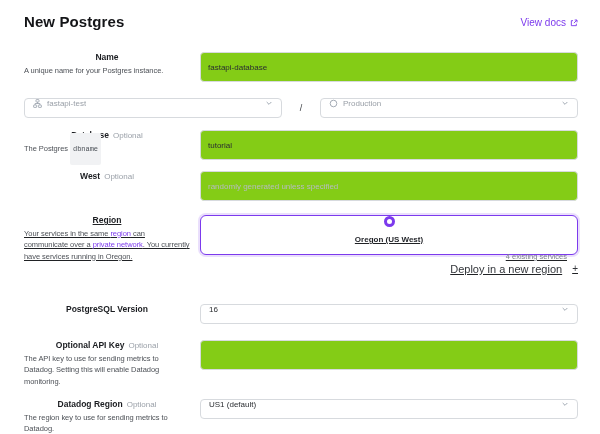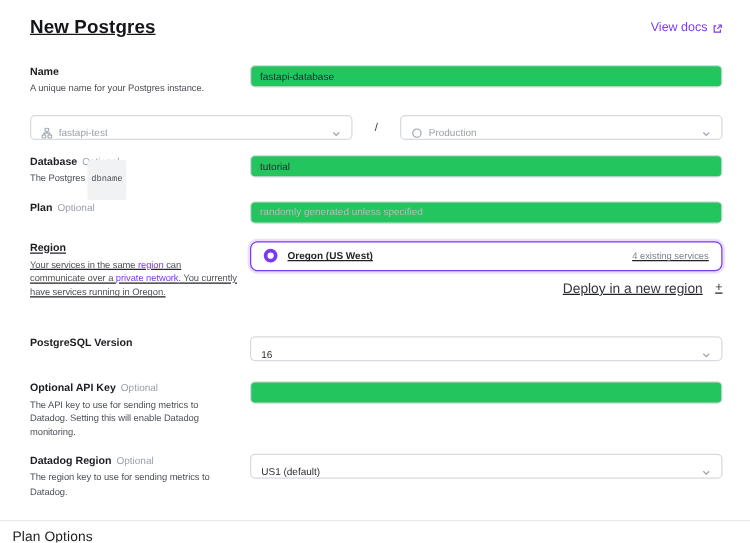--- a/index.html
+++ b/index.html
@@ -3,51 +3,51 @@
 <meta charset="utf-8">
 <style>
   :root { --accent:#7c3aed; }
   * { margin:0; padding:0; box-sizing:border-box; }
   html,body { background:#fff; }
   body {
     width:600px; height:434px; overflow:hidden; position:relative;
     font-family:"Liberation Sans","DejaVu Sans",sans-serif; color:#202225;
   }
   .header { display:flex; justify-content:space-between; align-items:flex-start; padding:13px 22px 0 24px; }
-  .page-title { font-size:15px; font-weight:600; color:#141518; letter-spacing:.1px;text-decoration:underline; }
+  .page-title { font-size:15px; font-weight:600; color:#141518; letter-spacing:.1px; }
   .view-docs { display:flex; align-items:center; gap:4px; color:var(--accent); font-size:10px; margin-top:4px; cursor:pointer; text-decoration:none; }
   .form { padding:0 22px 0 24px; }
   .row { display:flex; align-items:flex-start; }
   .col-left { flex:0 0 176px; padding-right:10px; }
   .col-right { flex:1; min-width:0; }
-  .field-label { font-size:8.5px; font-weight:700; color:#1b1d21; }
+  .field-label { font-size:8.5px; font-weight:700; color:#1b1d21;text-align:center; }
   .optional { font-size:8px; font-weight:400; color:#9ba1a9; margin-left:4px; }
   .desc { margin-top:3px; font-size:7.5px; line-height:1.5; color:#4d5157; letter-spacing:-.05px; }
   .desc a, .link { color:var(--accent); text-decoration:none; cursor:pointer; }
   .code-chip { font-family:"Liberation Mono","DejaVu Sans Mono",monospace; font-size:7px; background:#f1f2f4; color:#4b5057; padding:12px 3px; border-radius:2px; }
   input.text-input {
-    width:100%; height:18px; border:1px solid #d7dade; border-radius:4px;
-    padding:0 7px; font-size:8px; color:#2a2d31; font-family:inherit; outline:none; background:#22c55e; display:block;
+    width:100%; height:30px; border:1px solid #d7dade; border-radius:4px;
+    padding:0 7px; font-size:8px; color:#2a2d31; font-family:inherit; outline:none; background:#84cc16; display:block;
   }
   input.text-input::placeholder { color:#b6bbc2; }
   .select {
-    display:flex; align-items:flex-end; gap:5px; height:20px; border:1px solid #d7dade; border-radius:4px;
+    display:flex; align-items:flex-start; gap:5px; height:20px; border:1px solid #d7dade; border-radius:4px;
     padding:0 8px; font-size:8px; background:#fff; cursor:pointer;
   }
   .select .sel-text { color:#2a2d31; white-space:nowrap; overflow:hidden; }
   .select.placeholderish .sel-text { color:#9aa0a8; }
   .select .chev { margin-left:auto; display:flex; color:#9aa2ad; }
   .project-row { display:flex; align-items:center; }
   .project-row .select { flex:1; }
   .slash { width:38px; text-align:center; font-size:9px; color:#3a3d42; flex:0 0 38px; }
   .icon-grey { color:#9aa2ad; display:flex; }
   .region-box {
-    display:flex; align-items:center; gap:8px; height:24px; padding:0 10px;
+    display:flex; align-items:center; gap:8px; height:40px; padding:0 10px;
     border:1px solid var(--accent); border-radius:6px; background:#fff;
-    box-shadow:0 0 0 2px rgba(124,58,237,.16); cursor:pointer;
+    box-shadow:0 0 0 2px rgba(124,58,237,.16); cursor:pointer;flex-direction:column;
   }
   .radio { width:11px; height:11px; border-radius:50%; border:3px solid var(--accent); background:#fff; flex:0 0 11px; }
   .region-name { font-size:8px; font-weight:600; color:#1f2126; }
   .region-badge { margin-left:auto; font-size:7.5px; color:#7c828b; }
   .deploy-row { display:flex; justify-content:flex-end; align-items:center; gap:10px; margin-top:8px; cursor:pointer; }
   .deploy-link { font-size:11px; color:#33363b; }
   .plus { font-size:10px; color:#33363b; line-height:1; }
   .divider { border-top:1px solid #e7e9ec; margin-top:17px; }
   .plan-heading { font-size:11px; font-weight:500; color:#1b1d21; margin:7px 16px 0 10px; letter-spacing:.1px; }
   .card {
@@ -138,21 +138,21 @@
       </div>
     </div>
     <div class="col-right">
       <input class="text-input" type="text" value="tutorial" style="">
     </div>
   </div>
 
   <div class="row row-user">
     <div class="col-left">
       <div class="field-label">
-        <span>Plan</span><span class="optional">Optional</span>
+        <span>West</span><span class="optional">Optional</span>
       </div>
     </div>
     <div class="col-right">
       <input class="text-input" type="text" placeholder="randomly generated unless specified" style="">
     </div>
   </div>
 
   <div class="row row-region">
     <div class="col-left">
       <div class="field-label">Region</div>

